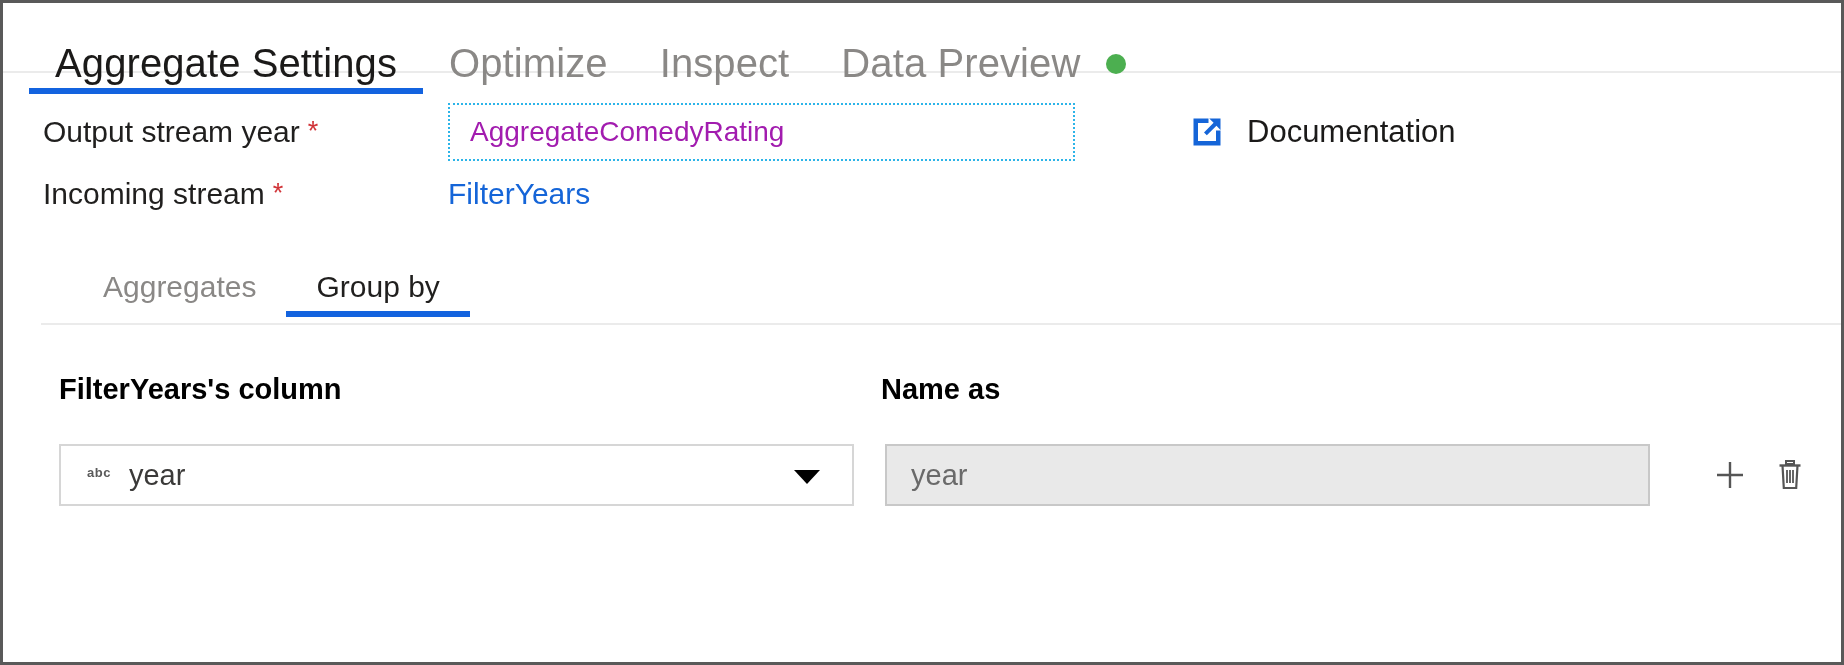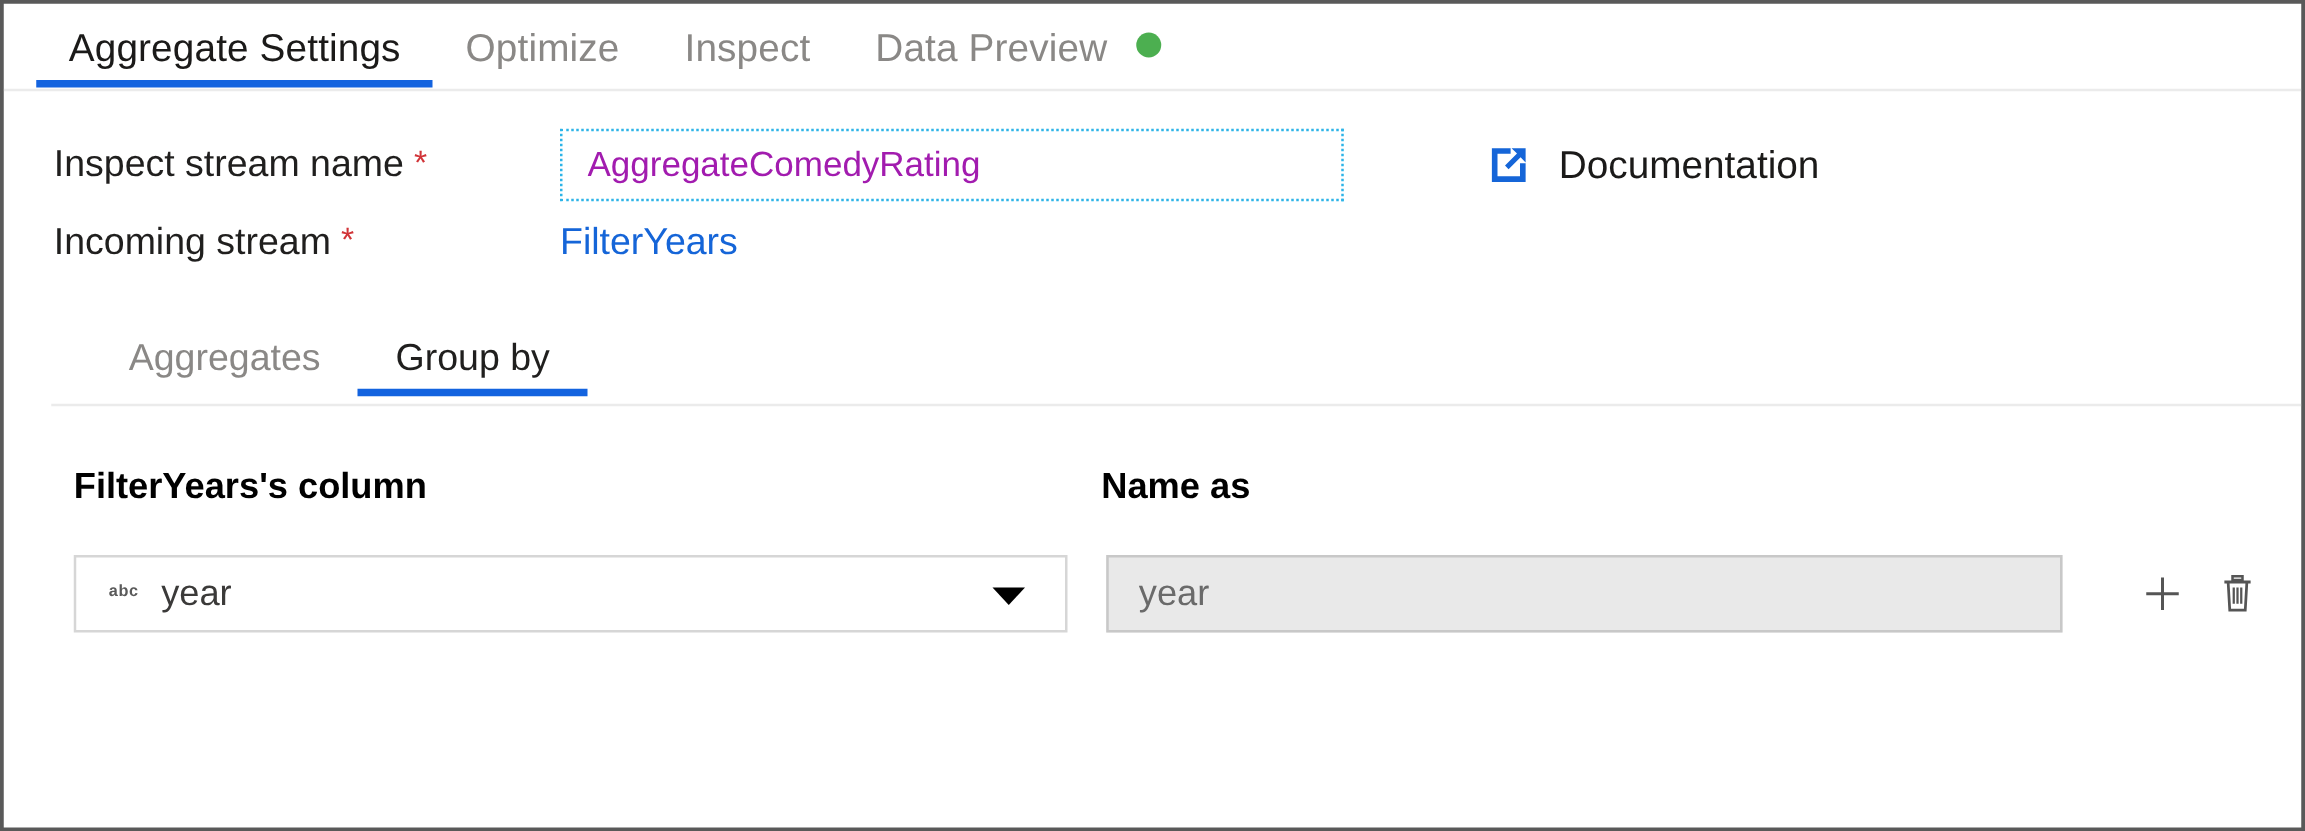--- a/index.html
+++ b/index.html
@@ -39,26 +39,27 @@
   .tabs {
     position: absolute;
     left: 26px;
     top: 0;
     display: flex;
     align-items: flex-start;
   }
   .tab {
     position: relative;
     padding: 14px 26px 0 26px;
-    font-size: 31px;
+    font-size: 40px;
     line-height: 44px;
     color: #8a8886;
     white-space: nowrap;
     cursor: pointer;
     letter-spacing: .1px;
+    margin-top: 24px;
   }
   .tab.active {
     color: #1b1a19;
   }
   .tab.active .tab-underline {
     position: absolute;
     left: 0;
     right: 0;
     bottom: -9px;
     height: 6px;
@@ -294,21 +295,21 @@
         <span class="dot"></span>
       </div>
 
     </div>
   </div>
 
   <div class="form">
 
     <div class="row">
       <div class="row-label">
-        <span>Inspect stream name</span><span class="req">*</span>
+        <span>Output stream year</span><span class="req">*</span>
       </div>
 
       <input class="text-input" type="text" value="AggregateComedyRating" style="">
 
       <div class="doc-link">
         <svg class="doc-icon" viewBox="0 0 24 24">
           <path d="M3 3 H13 V6 H6 V18 H18 V11 H21 V21 H3 Z" fill="#1565d8"></path>
           <path d="M21 3 H13.5 L16.4 5.9 L10 12.3 L11.9 14.2 L18.3 7.8 L21 10.6 Z" fill="#1565d8"></path>
         </svg>
         <span class="doc-label">Documentation</span>

